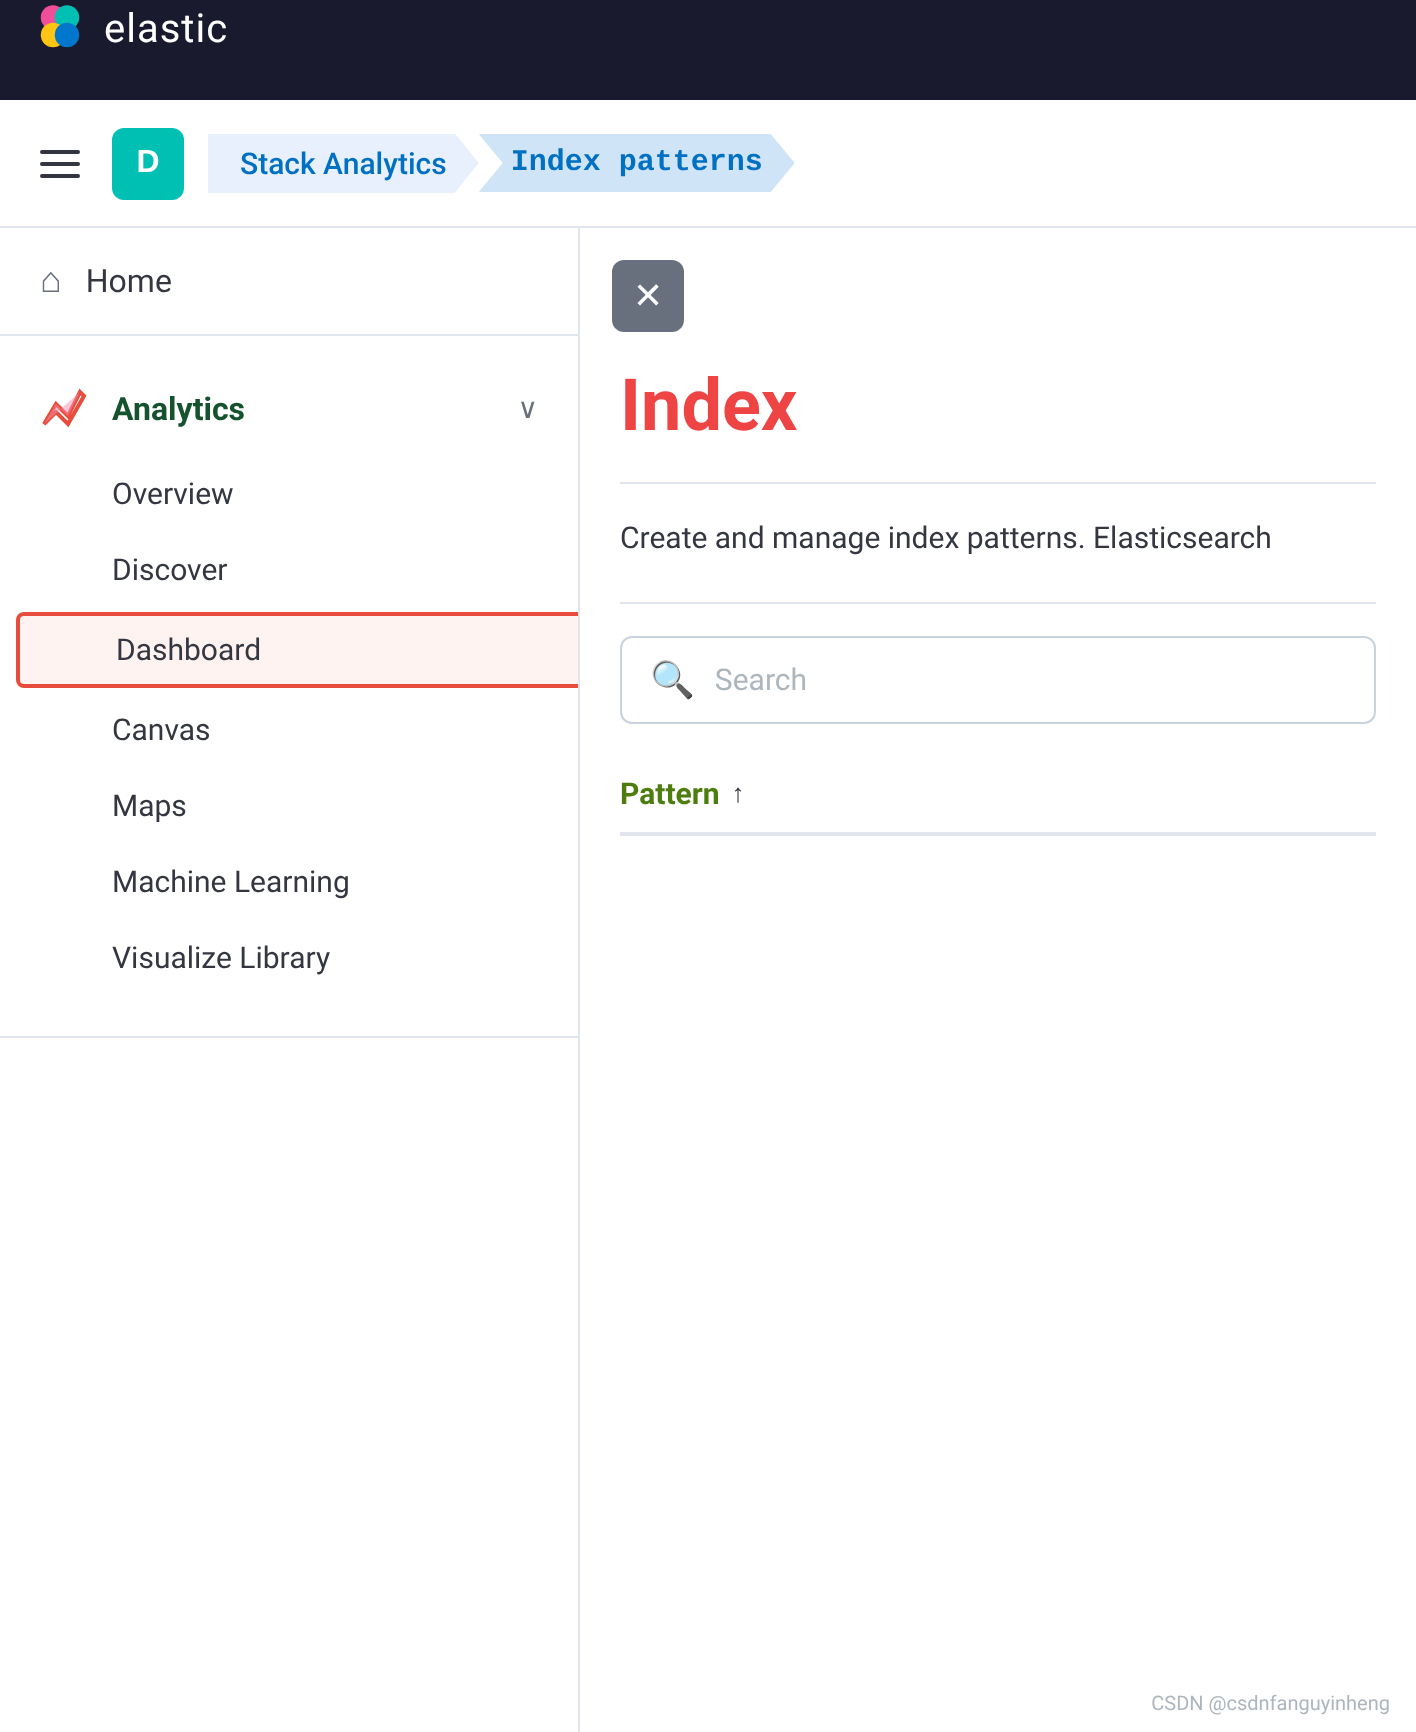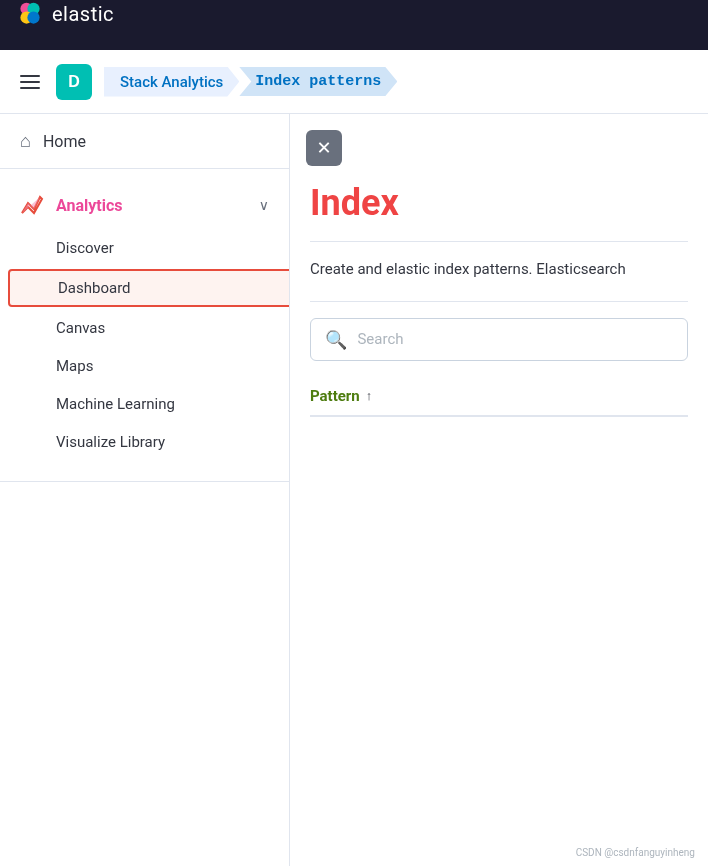--- a/index.html
+++ b/index.html
@@ -173,21 +173,21 @@
     }
 
     .analytics-icon {
       width: 24px;
       height: 24px;
     }
 
     .sidebar-section-label {
       font-size: 16px;
       font-weight: 700;
-      color: #ec4899;
+      color: #14532d;
     }
 
     .chevron-icon {
       color: #69707d;
       font-size: 14px;
     }
 
     .sidebar-nav-items {
       padding: 4px 0;
     }
@@ -370,41 +370,42 @@
           <svg class="analytics-icon" viewBox="0 0 24 24">
             <polygon points="2,20 8,10 14,16 20,4 22,6 14,20 8,14" fill="none" stroke="#e74c3c" stroke-width="2"></polygon>
             <polygon points="2,20 8,10 14,16 20,4" fill="#f48fb1" opacity="0.5"></polygon>
           </svg>
           <span class="sidebar-section-label">Analytics</span>
         </div>
         <span class="chevron-icon">∨</span>
       </div>
 
       <div class="sidebar-nav-items">
+        <a class="sidebar-nav-item">Overview</a>
         <a class="sidebar-nav-item">Discover</a>
         <a class="sidebar-nav-item highlighted">Dashboard</a>
         <a class="sidebar-nav-item">Canvas</a>
         <a class="sidebar-nav-item">Maps</a>
         <a class="sidebar-nav-item">Machine Learning</a>
         <a class="sidebar-nav-item">Visualize Library</a>
       </div>
     </div>
 
   </div>
 
   <div class="right-panel">
 
     <button class="panel-close-btn">✕</button>
 
     <div class="panel-content">
       <h1 class="panel-title">Index</h1>
 
       <div class="divider"></div>
 
-      <p class="panel-description">Create and elastic index patterns. Elasticsearch</p>
+      <p class="panel-description">Create and manage index patterns. Elasticsearch</p>
 
       <div class="divider"></div>
 
       <div class="search-box">
         <span class="search-icon">🔍</span>
         <span class="search-placeholder">Search</span>
       </div>
 
       <div class="pattern-header">
         <span class="pattern-label">Pattern</span>

